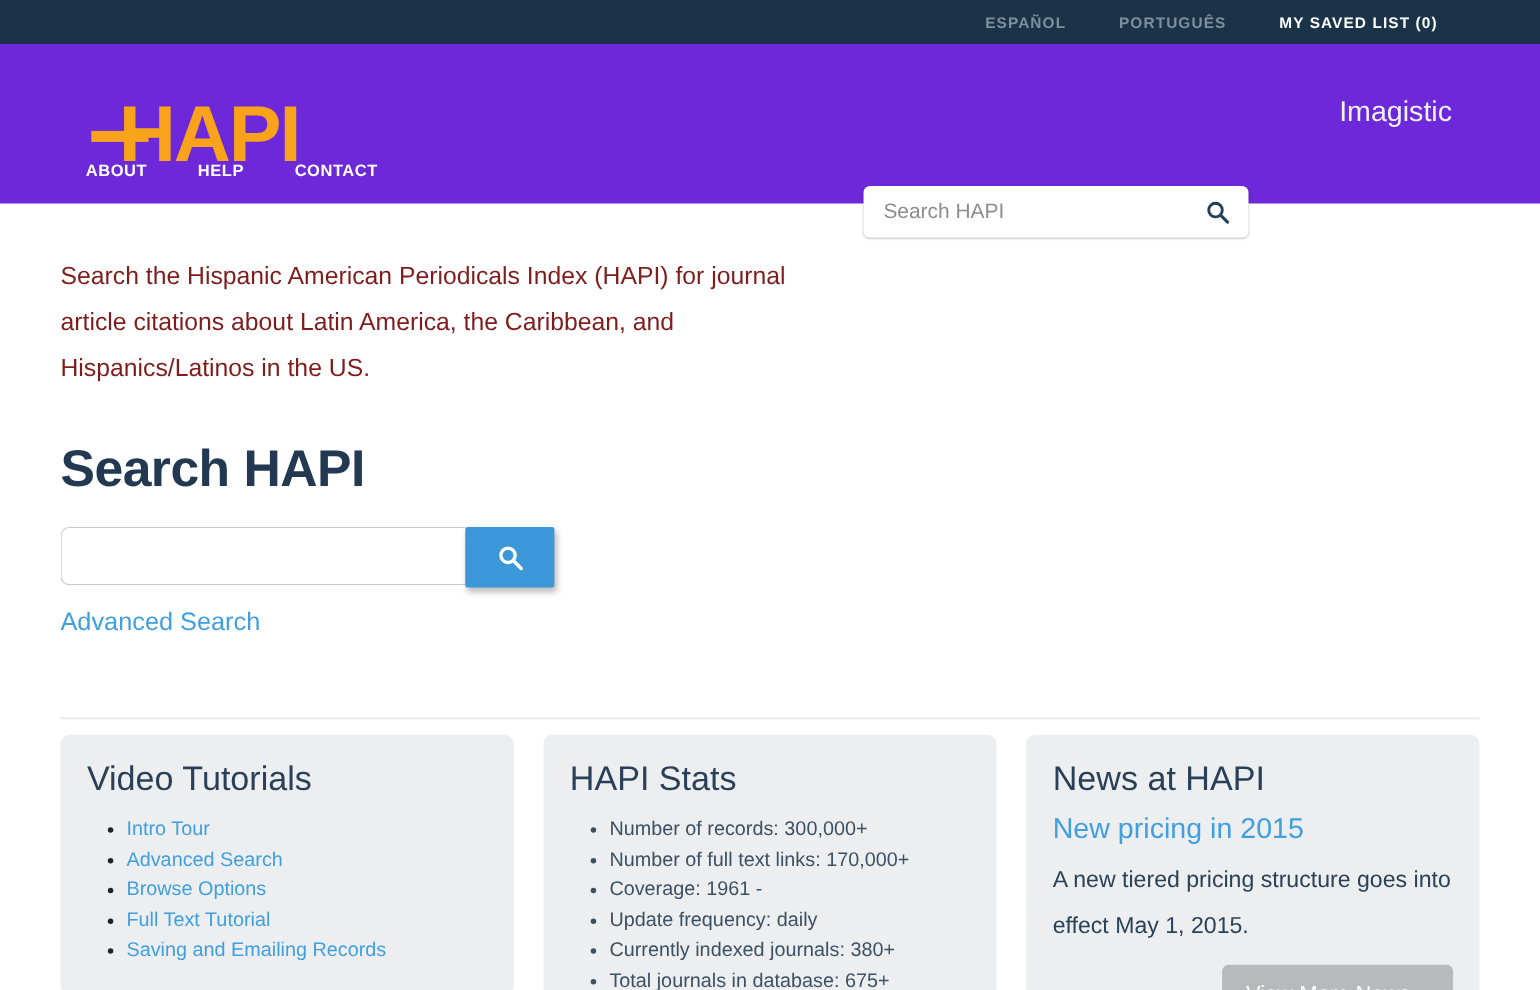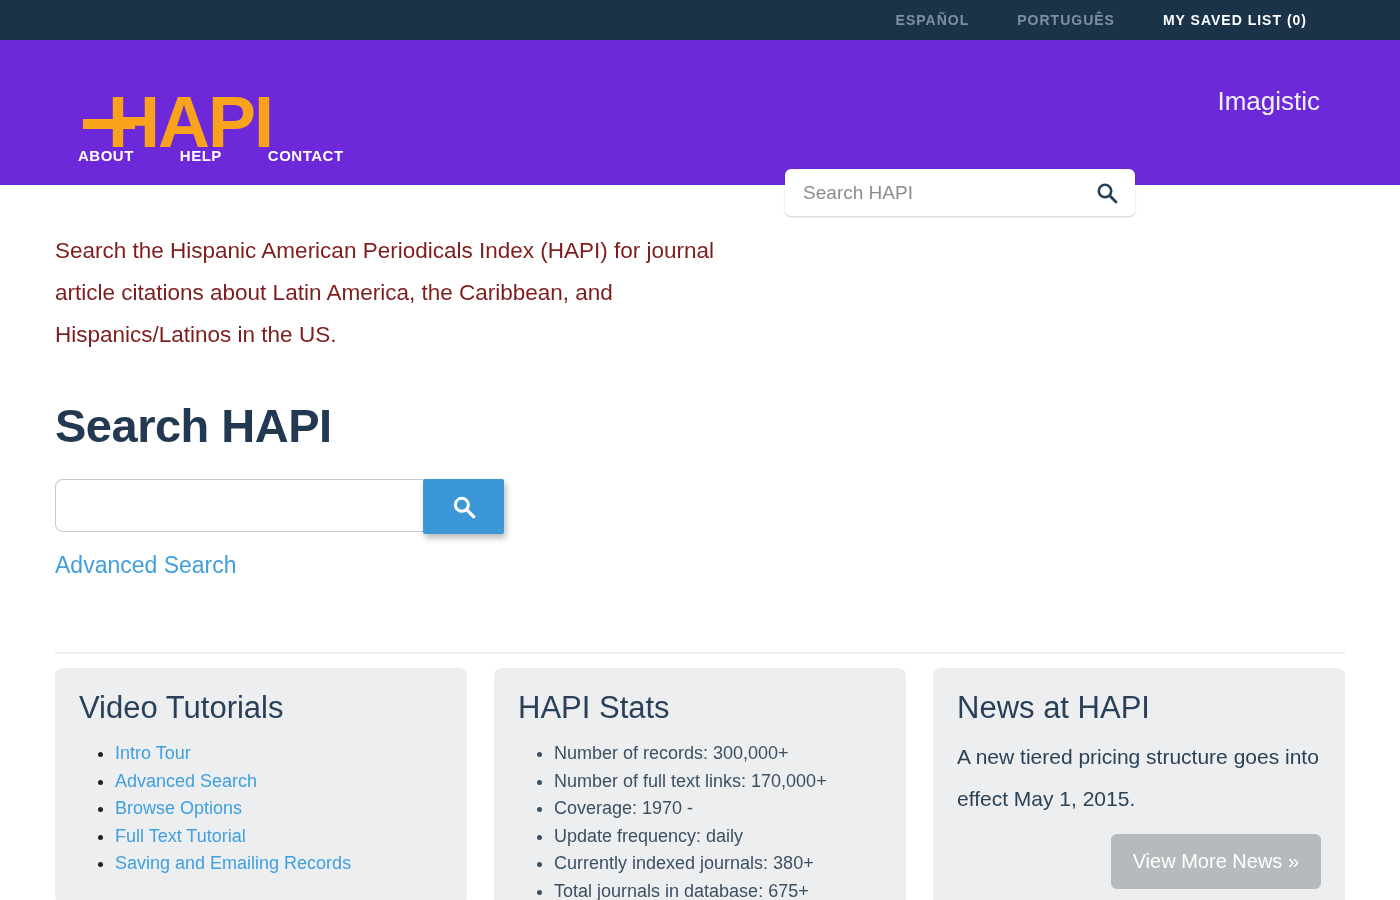--- a/index.html
+++ b/index.html
@@ -149,27 +149,28 @@
         <li><a href="#">Full Text Tutorial</a></li>
         <li><a href="#">Saving and Emailing Records</a></li>
       </ul>
     </div>
 
     <div class="card stats">
       <h2>HAPI Stats</h2>
       <ul>
         <li>Number of records: 300,000+</li>
         <li>Number of full text links: 170,000+</li>
-        <li>Coverage: 1970 -</li>
+        <li>Coverage: 1961 -</li>
         <li>Update frequency: daily</li>
         <li>Currently indexed journals: 380+</li>
         <li>Total journals in database: 675+</li>
       </ul>
     </div>
 
     <div class="card news">
       <h2>News at HAPI</h2>
+      <a href="#" class="news-link">New pricing in 2015</a>
       <p class="news-body">A new tiered pricing structure goes into effect May 1, 2015.</p>
       <button class="news-btn">View More News »</button>
     </div>
 
   </div>
 </div>
 
 </body></html>

